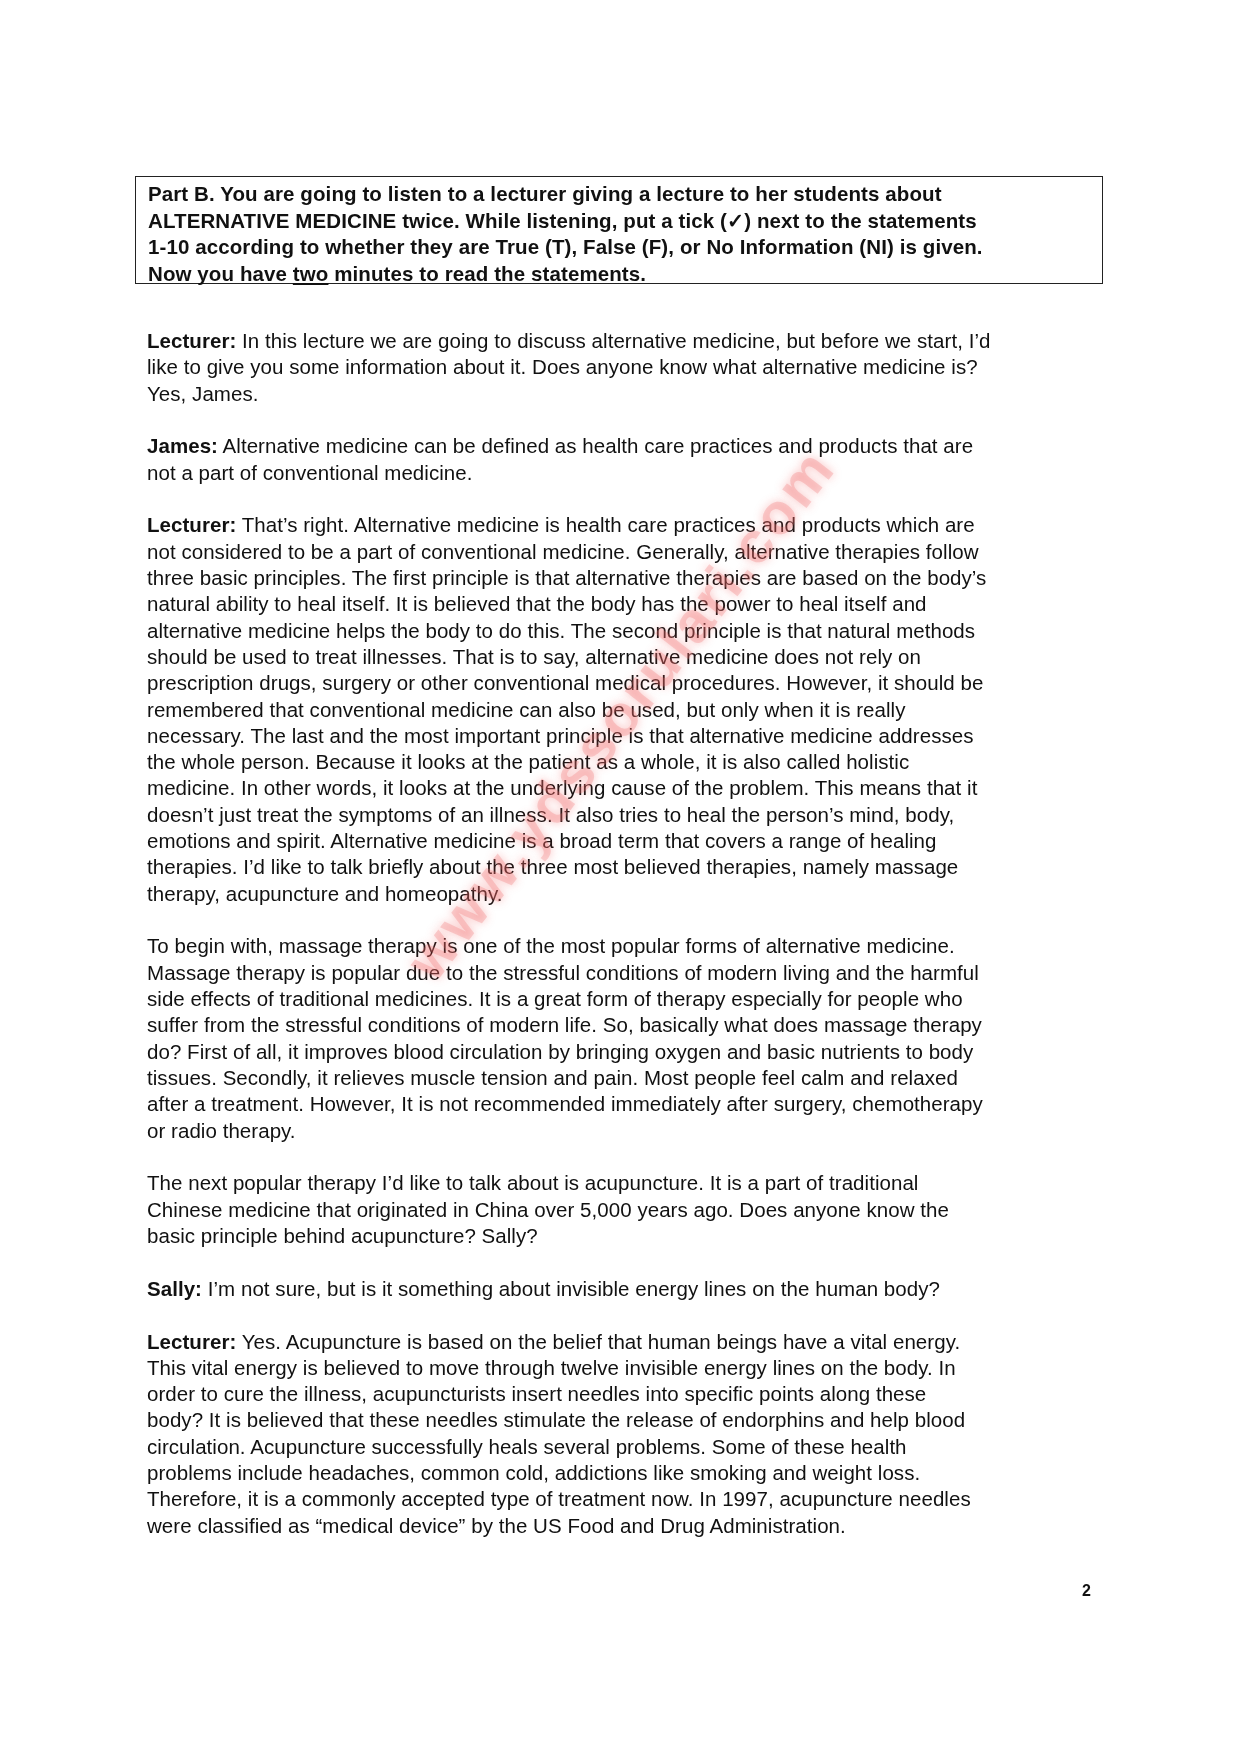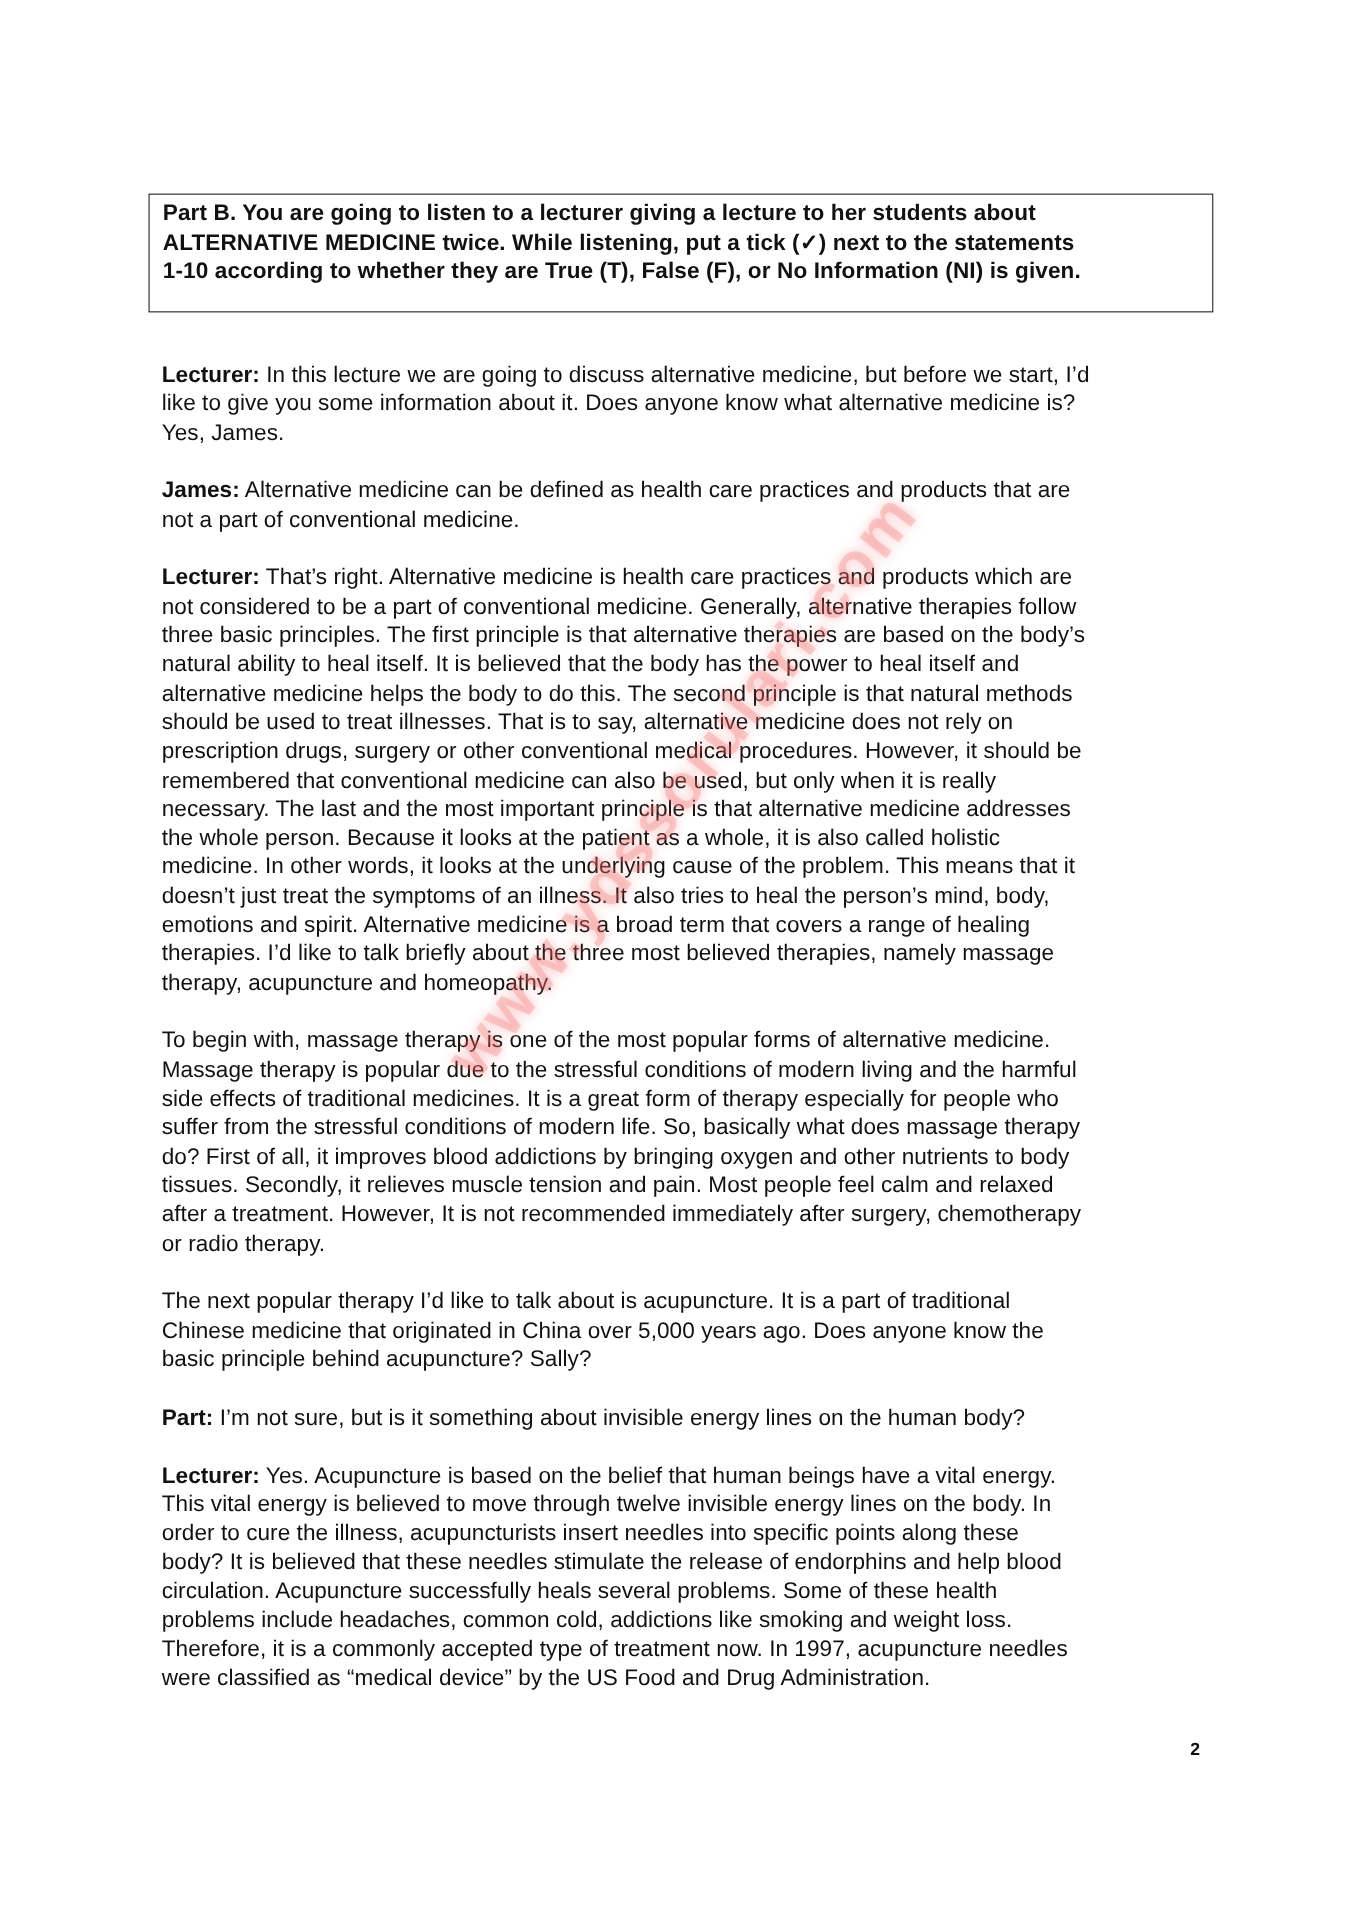--- a/index.html
+++ b/index.html
@@ -17,20 +17,21 @@
   </style>
 </head>
 <body>
 
 <div class="page">
 
   <div class="instr-box" id="instr-box">
       <div class="instr-line"><span>Part B. You are going to listen to a lecturer giving a lecture to her students about</span></div>
       <div class="instr-line"><span>ALTERNATIVE MEDICINE twice. While listening, put a tick (✓) next to the statements</span></div>
       <div class="instr-line"><span>1-10 according to whether they are True (T), False (F), or No Information (NI) is given.</span></div>
+      <div class="instr-line"><span>Now you have </span><span class="u">two</span><span> minutes to read the statements.</span></div>
     </div>
 
   <div class="body-text" id="body-text">
       <div class="para">
         <div class="line"><span class="speaker">Lecturer:</span><span style="white-space: pre;"> In this lecture we are going to discuss alternative medicine, but before we start, I’d</span></div>
         <div class="line"><span style="white-space: pre;">like to give you some information about it. Does anyone know what alternative medicine is?</span></div>
         <div class="line"><span style="white-space: pre;">Yes, James.</span></div>
       </div>
       <div class="para">
         <div class="line"><span class="speaker">James:</span><span style="white-space: pre;"> Alternative medicine can be defined as health care practices and products that are</span></div>
@@ -51,32 +52,32 @@
         <div class="line"><span style="white-space: pre;">doesn’t just treat the symptoms of an illness. It also tries to heal the person’s mind, body,</span></div>
         <div class="line"><span style="white-space: pre;">emotions and spirit. Alternative medicine is a broad term that covers a range of healing</span></div>
         <div class="line"><span style="white-space: pre;">therapies. I’d like to talk briefly about the three most believed therapies, namely massage</span></div>
         <div class="line"><span style="white-space: pre;">therapy, acupuncture and homeopathy.</span></div>
       </div>
       <div class="para">
         <div class="line"><span style="white-space: pre;">To begin with, massage therapy is one of the most popular forms of alternative medicine.</span></div>
         <div class="line"><span style="white-space: pre;">Massage therapy is popular due to the stressful conditions of modern living and the harmful</span></div>
         <div class="line"><span style="white-space: pre;">side effects of traditional medicines. It is a great form of therapy especially for people who</span></div>
         <div class="line"><span style="white-space: pre;">suffer from the stressful conditions of modern life. So, basically what does massage therapy</span></div>
-        <div class="line"><span style="white-space: pre;">do? First of all, it improves blood addictions by bringing oxygen and other nutrients to body</span></div>
+        <div class="line"><span style="white-space: pre;">do? First of all, it improves blood circulation by bringing oxygen and basic nutrients to body</span></div>
         <div class="line"><span style="white-space: pre;">tissues. Secondly, it relieves muscle tension and pain. Most people feel calm and relaxed</span></div>
         <div class="line"><span style="white-space: pre; text-align: center;">after a treatment. However, It is not recommended immediately after surgery, chemotherapy</span></div>
         <div class="line"><span style="white-space: pre;">or radio therapy.</span></div>
       </div>
       <div class="para">
         <div class="line"><span style="white-space: pre;">The next popular therapy I’d like to talk about is acupuncture. It is a part of traditional</span></div>
         <div class="line"><span style="white-space: pre;">Chinese medicine that originated in China over 5,000 years ago. Does anyone know the</span></div>
         <div class="line"><span style="white-space: pre;">basic principle behind acupuncture? Sally?</span></div>
       </div>
       <div class="para">
-        <div class="line"><span class="speaker">Part:</span><span style="white-space: pre;"> I’m not sure, but is it something about invisible energy lines on the human body?</span></div>
+        <div class="line"><span class="speaker">Sally:</span><span style="white-space: pre;"> I’m not sure, but is it something about invisible energy lines on the human body?</span></div>
       </div>
       <div class="para">
         <div class="line"><span class="speaker">Lecturer:</span><span style="white-space: pre;"> Yes. Acupuncture is based on the belief that human beings have a vital energy.</span></div>
         <div class="line"><span style="white-space: pre;">This vital energy is believed to move through twelve invisible energy lines on the body. In</span></div>
         <div class="line"><span style="white-space: pre;">order to cure the illness, acupuncturists insert needles into specific points along these</span></div>
         <div class="line"><span style="white-space: pre;">body? It is believed that these needles stimulate the release of endorphins and help blood</span></div>
         <div class="line"><span style="white-space: pre;">circulation. Acupuncture successfully heals several problems. Some of these health</span></div>
         <div class="line"><span style="white-space: pre;">problems include headaches, common cold, addictions like smoking and weight loss.</span></div>
         <div class="line"><span style="white-space: pre;">Therefore, it is a commonly accepted type of treatment now. In 1997, acupuncture needles</span></div>
         <div class="line"><span style="white-space: pre;">were classified as “medical device” by the US Food and Drug Administration.</span></div>

